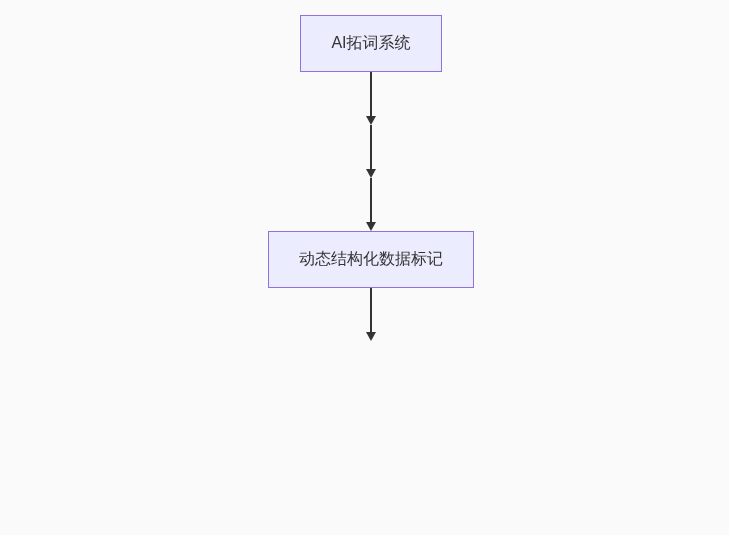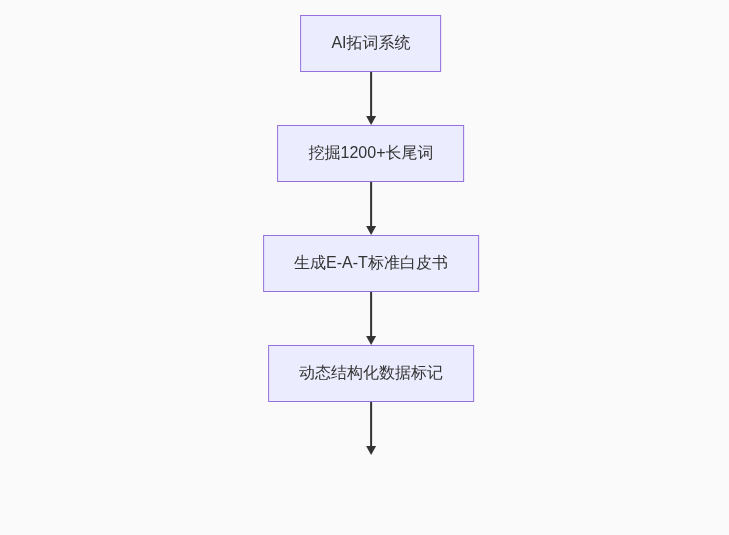--- a/index.html
+++ b/index.html
@@ -58,28 +58,26 @@
 
 <div class="diagram">
 
   <div class="node">AI拓词系统</div>
 
   <div class="arrow">
     <div class="shaft"></div>
     <div class="head"></div>
   </div>
 
-  <div class="node">挖掘1200+长尾词</div>
 
   <div class="arrow">
     <div class="shaft"></div>
     <div class="head"></div>
   </div>
 
-  <div class="node">生成E-A-T标准白皮书</div>
 
   <div class="arrow">
     <div class="shaft"></div>
     <div class="head"></div>
   </div>
 
   <div class="node">动态结构化数据标记</div>
 
   <div class="arrow">
     <div class="shaft"></div>

